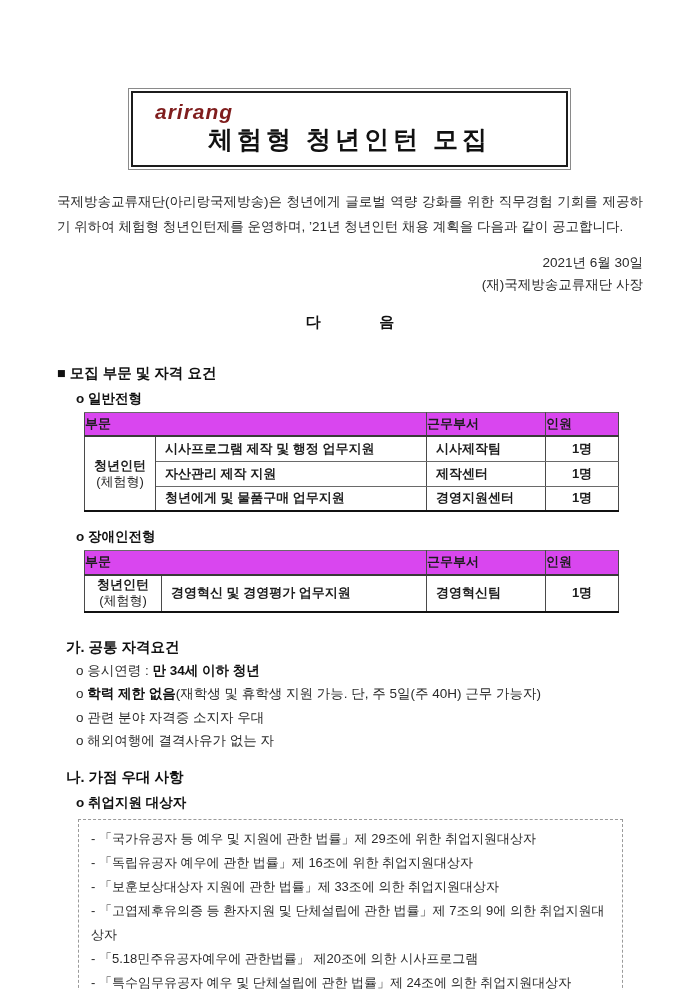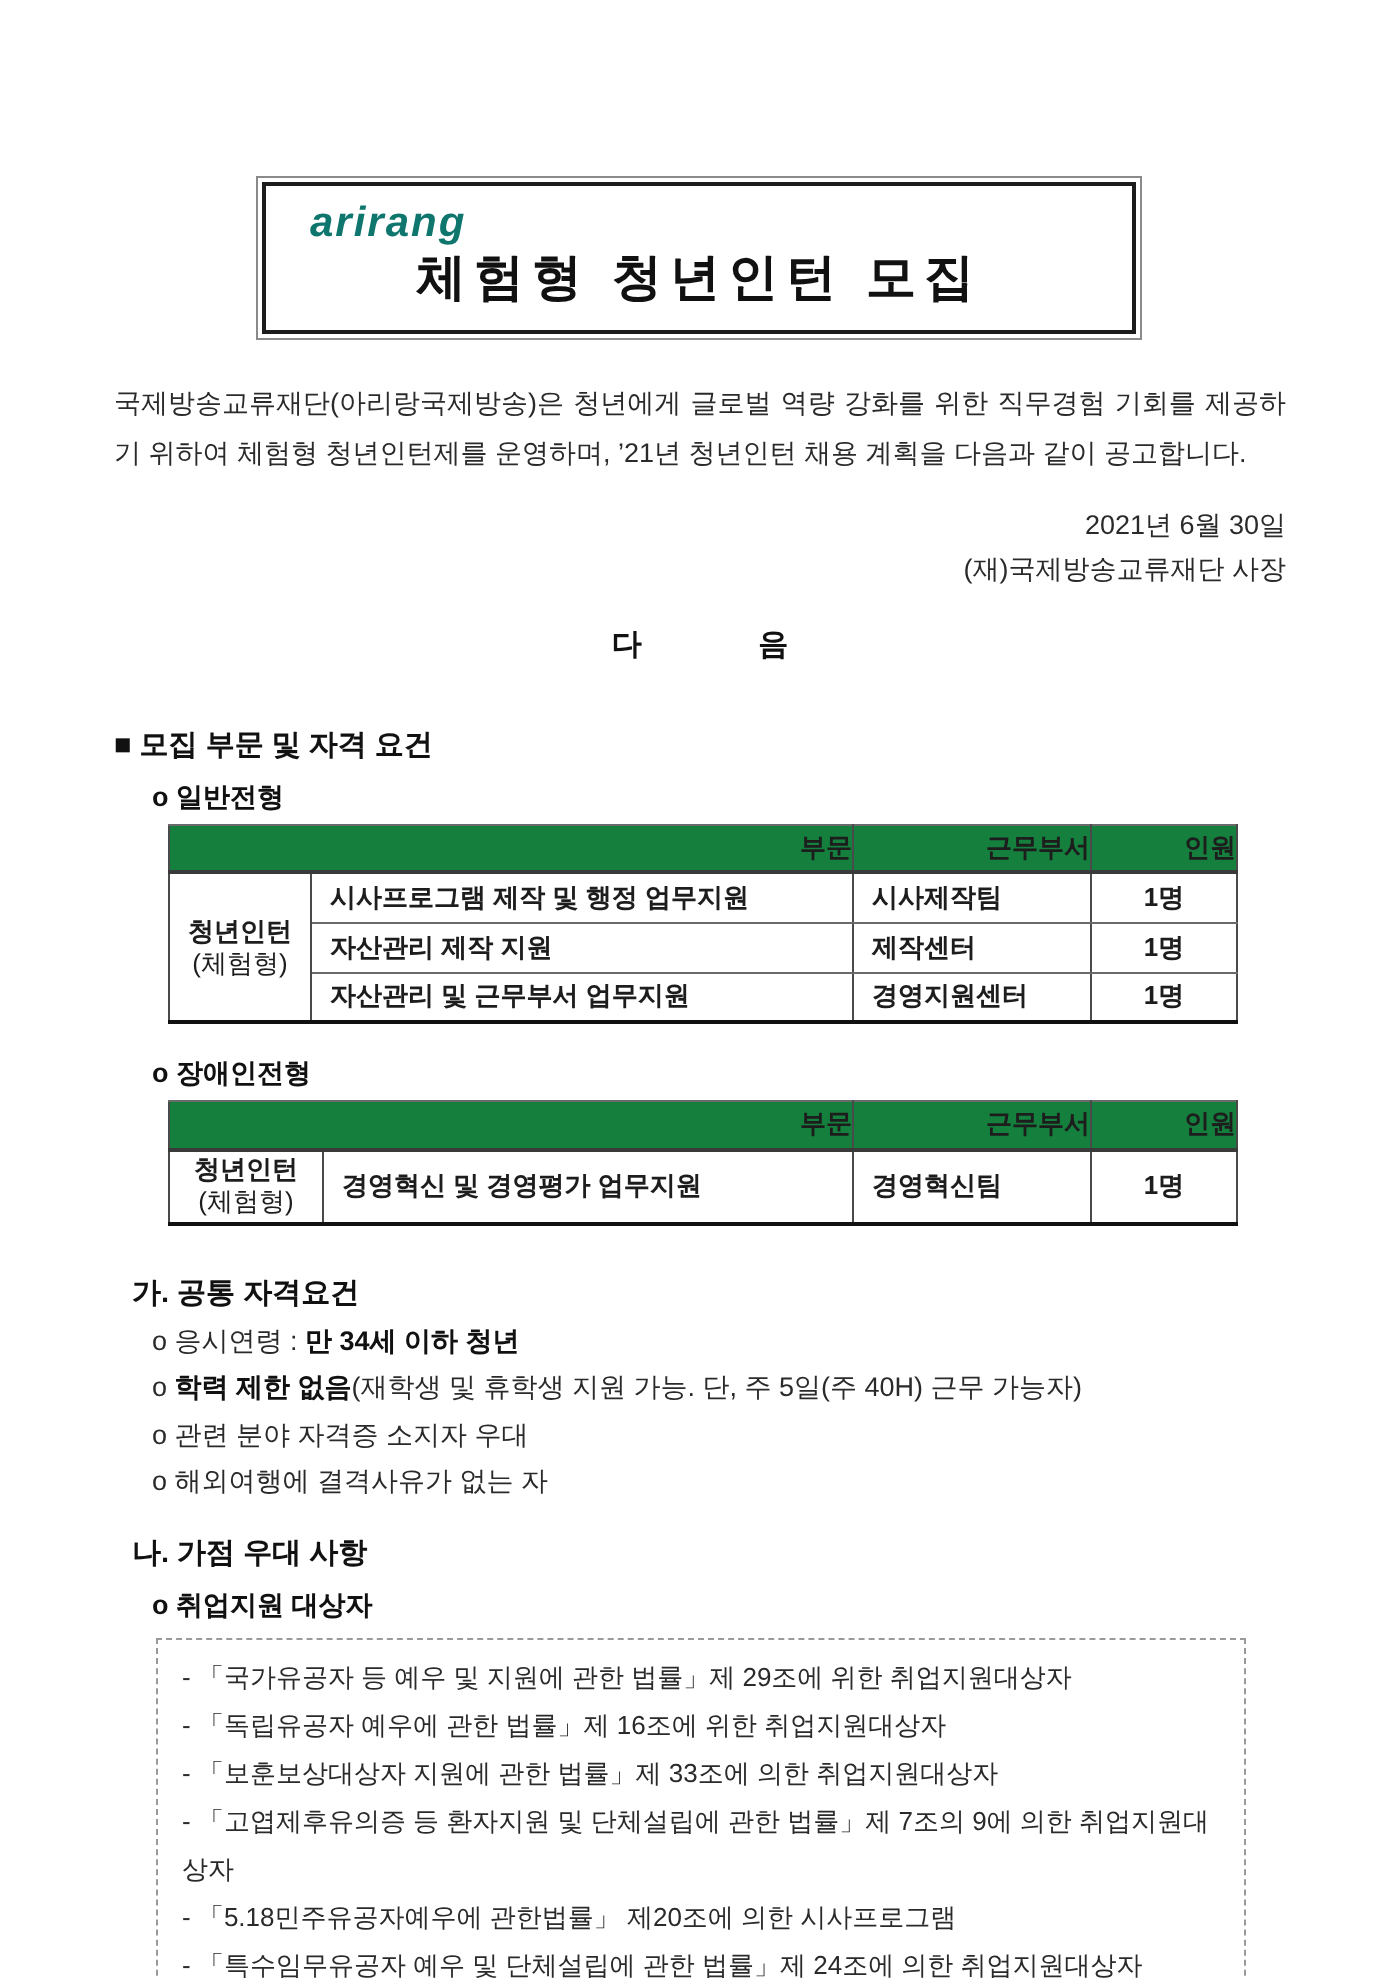--- a/index.html
+++ b/index.html
@@ -19,21 +19,21 @@
     border: 1px solid #8a8a8a;
     padding: 2px;
     background: #fff;
   }
   .title-box-inner {
     border: 2px solid #1c1c1c;
     padding: 7px 0 9px 0;
   }
   .logo {
     margin-left: 22px;
-    color: #0f766e;
+    color: #7f1d1d;
     font-size: 21px;
     font-weight: bold;
     font-style: italic;
     letter-spacing: 1px;
     line-height: 1.1;
   }
   .doc-title {
     text-align: center;
     font-size: 25px;
     font-weight: bold;
@@ -92,23 +92,23 @@
     border-top: 1px solid #4a4a4a;
     border-bottom: 2px solid #111;
   }
   table.recruit th, table.recruit td {
     border-left: 1px solid #4a4a4a;
     border-right: 1px solid #4a4a4a;
     border-top: 1px solid #6a6a6a;
     border-bottom: 1px solid #6a6a6a;
   }
   table.recruit tr.head th {
-    background: #15803d;
-    font-weight: bold;
-    text-align: right;
+    background: #d946ef;
+    font-weight: bold;
+    text-align: left;
     height: 24px;
     border-bottom: 2px solid #3a3a3a;
   }
   table.recruit td { height: 25px; font-weight: 600; }
   td.group {
     text-align: center;
     line-height: 16px;
     white-space: pre-line;
     margin-left: 44px;
   }
@@ -174,21 +174,21 @@
     <td class="part">시사프로그램 제작 및 행정 업무지원</td>
     <td class="dept">시사제작팀</td>
     <td class="count">1명</td>
   </tr>
   <tr>
     <td class="part">자산관리 제작 지원</td>
     <td class="dept">제작센터</td>
     <td class="count">1명</td>
   </tr>
   <tr>
-    <td class="part">자산관리 및 근무부서 업무지원</td>
+    <td class="part">청년에게 및 물품구매 업무지원</td>
     <td class="dept">경영지원센터</td>
     <td class="count">1명</td>
   </tr>
 </tbody>
   </table>
 
 <div class="gap-after-table1"></div>
 <div class="sub-label">o 장애인전형</div>
 
 <table class="recruit t2">

